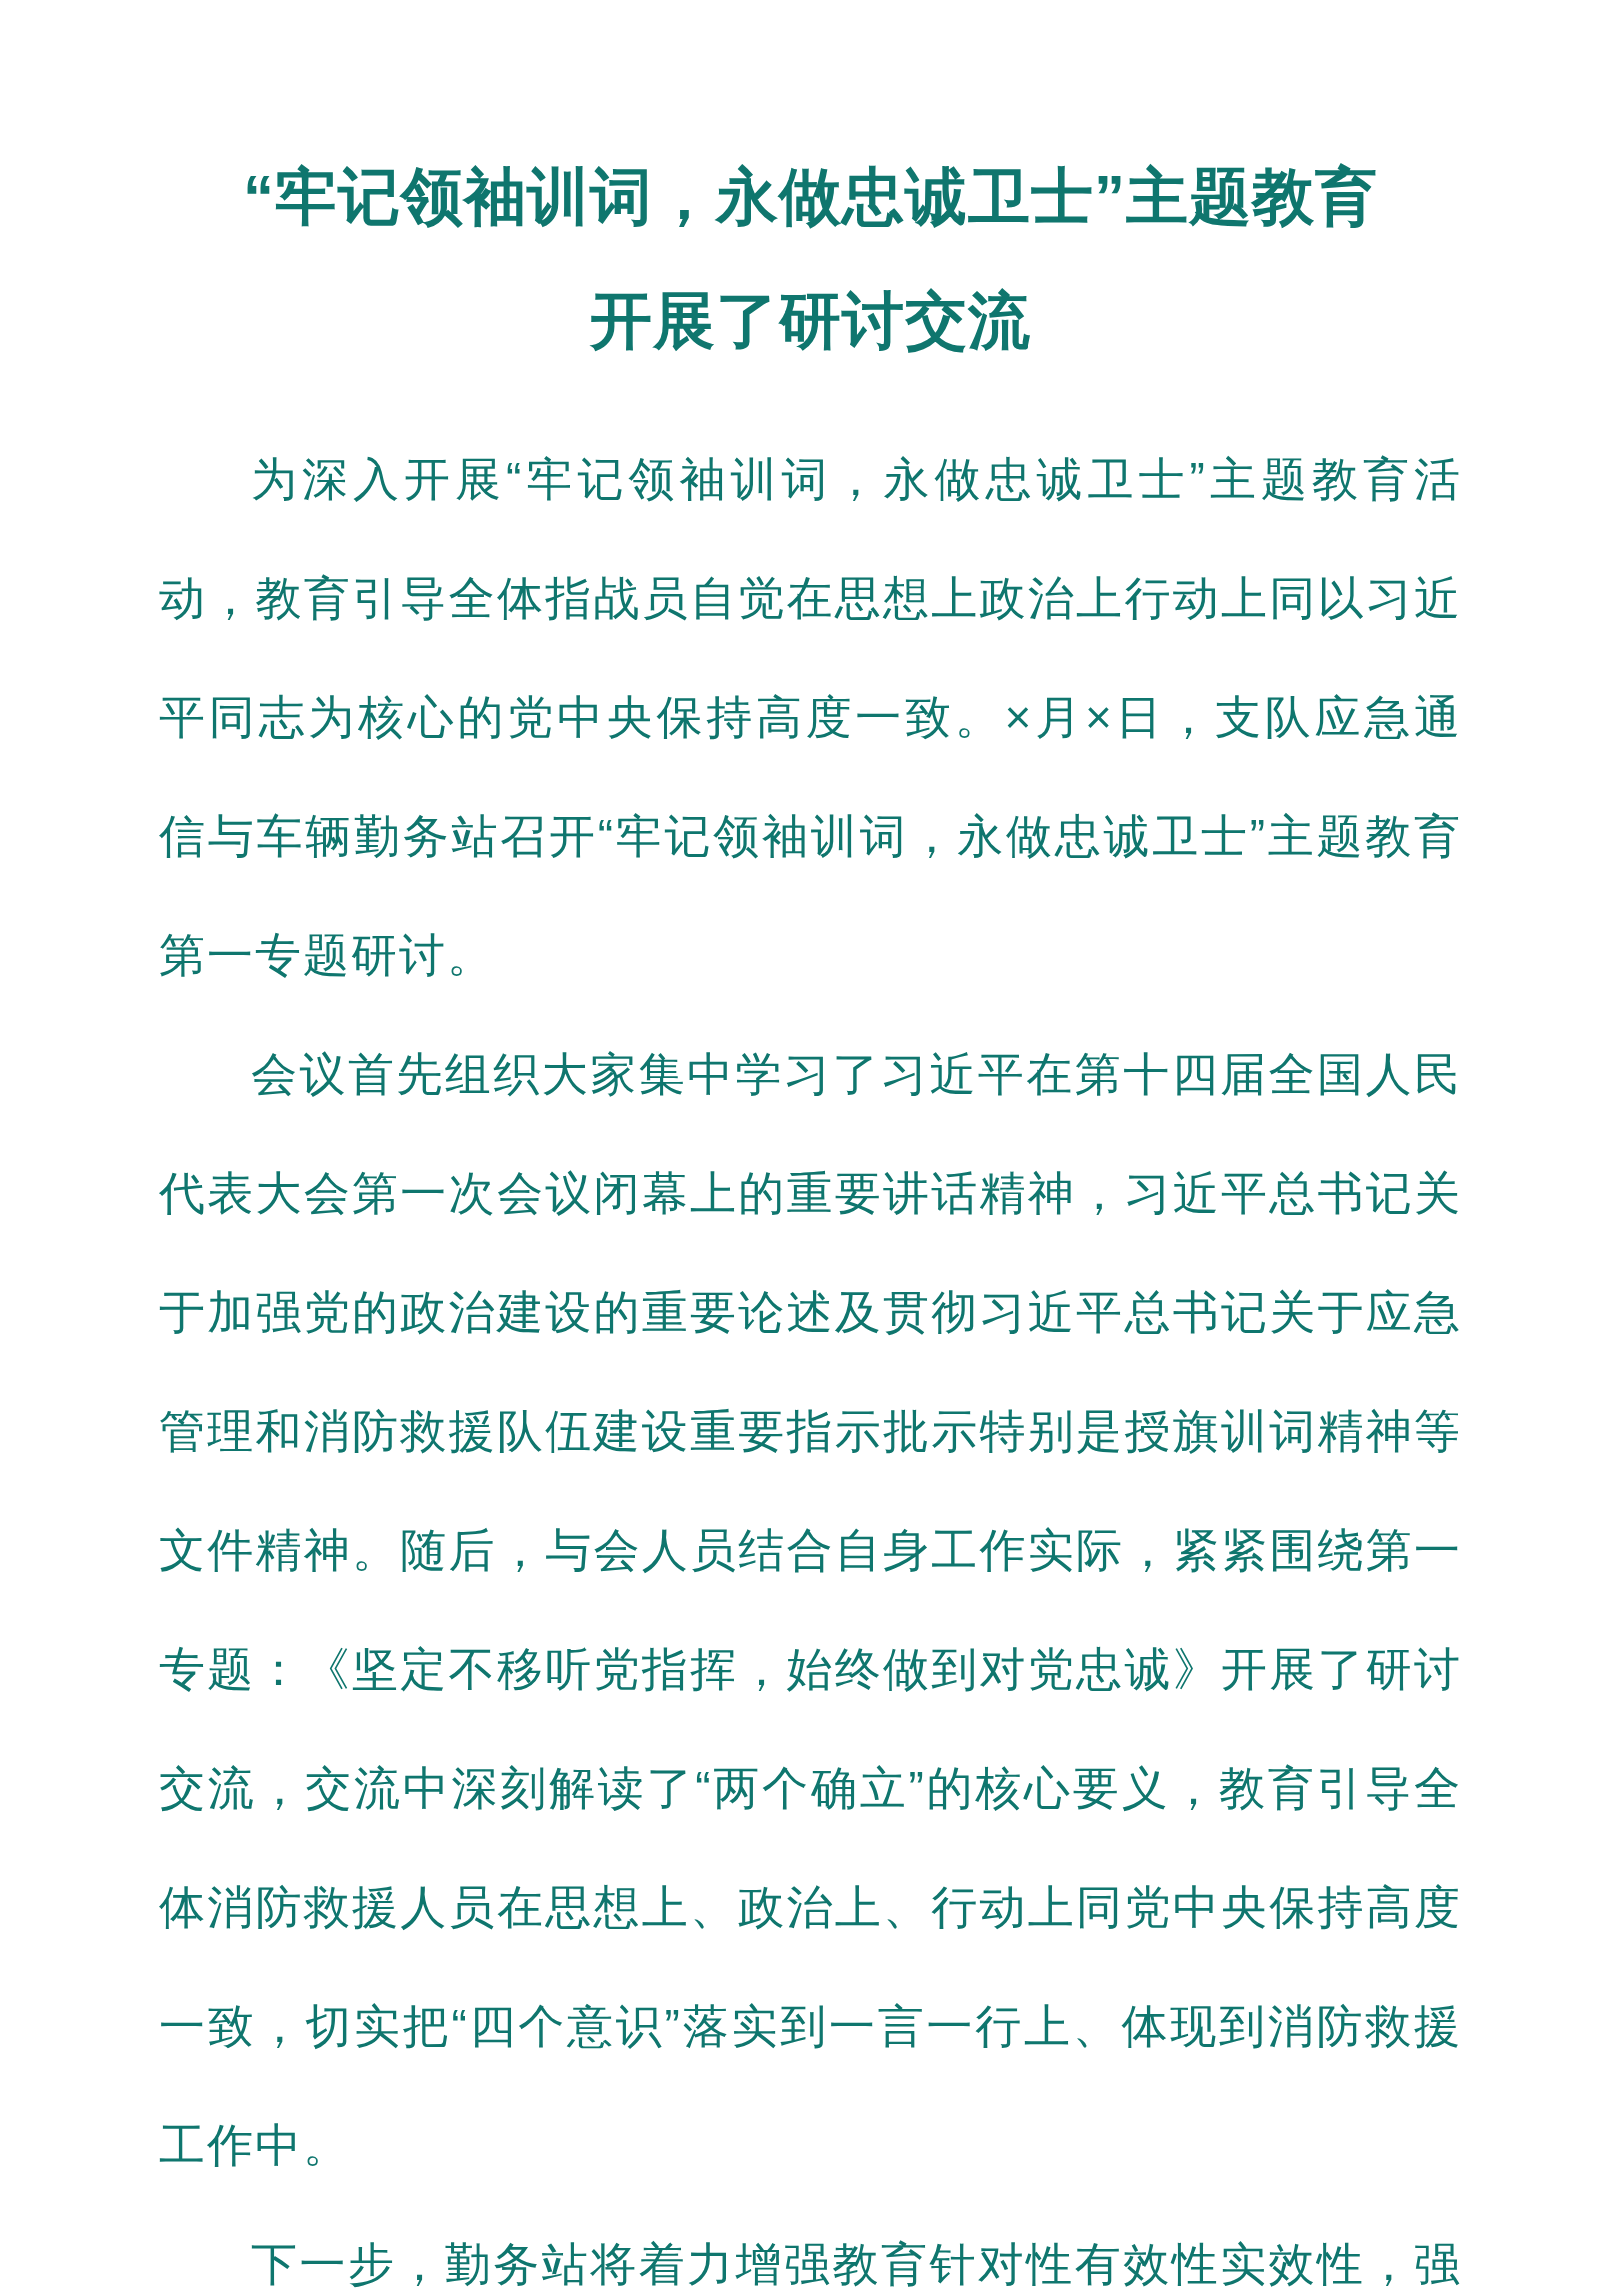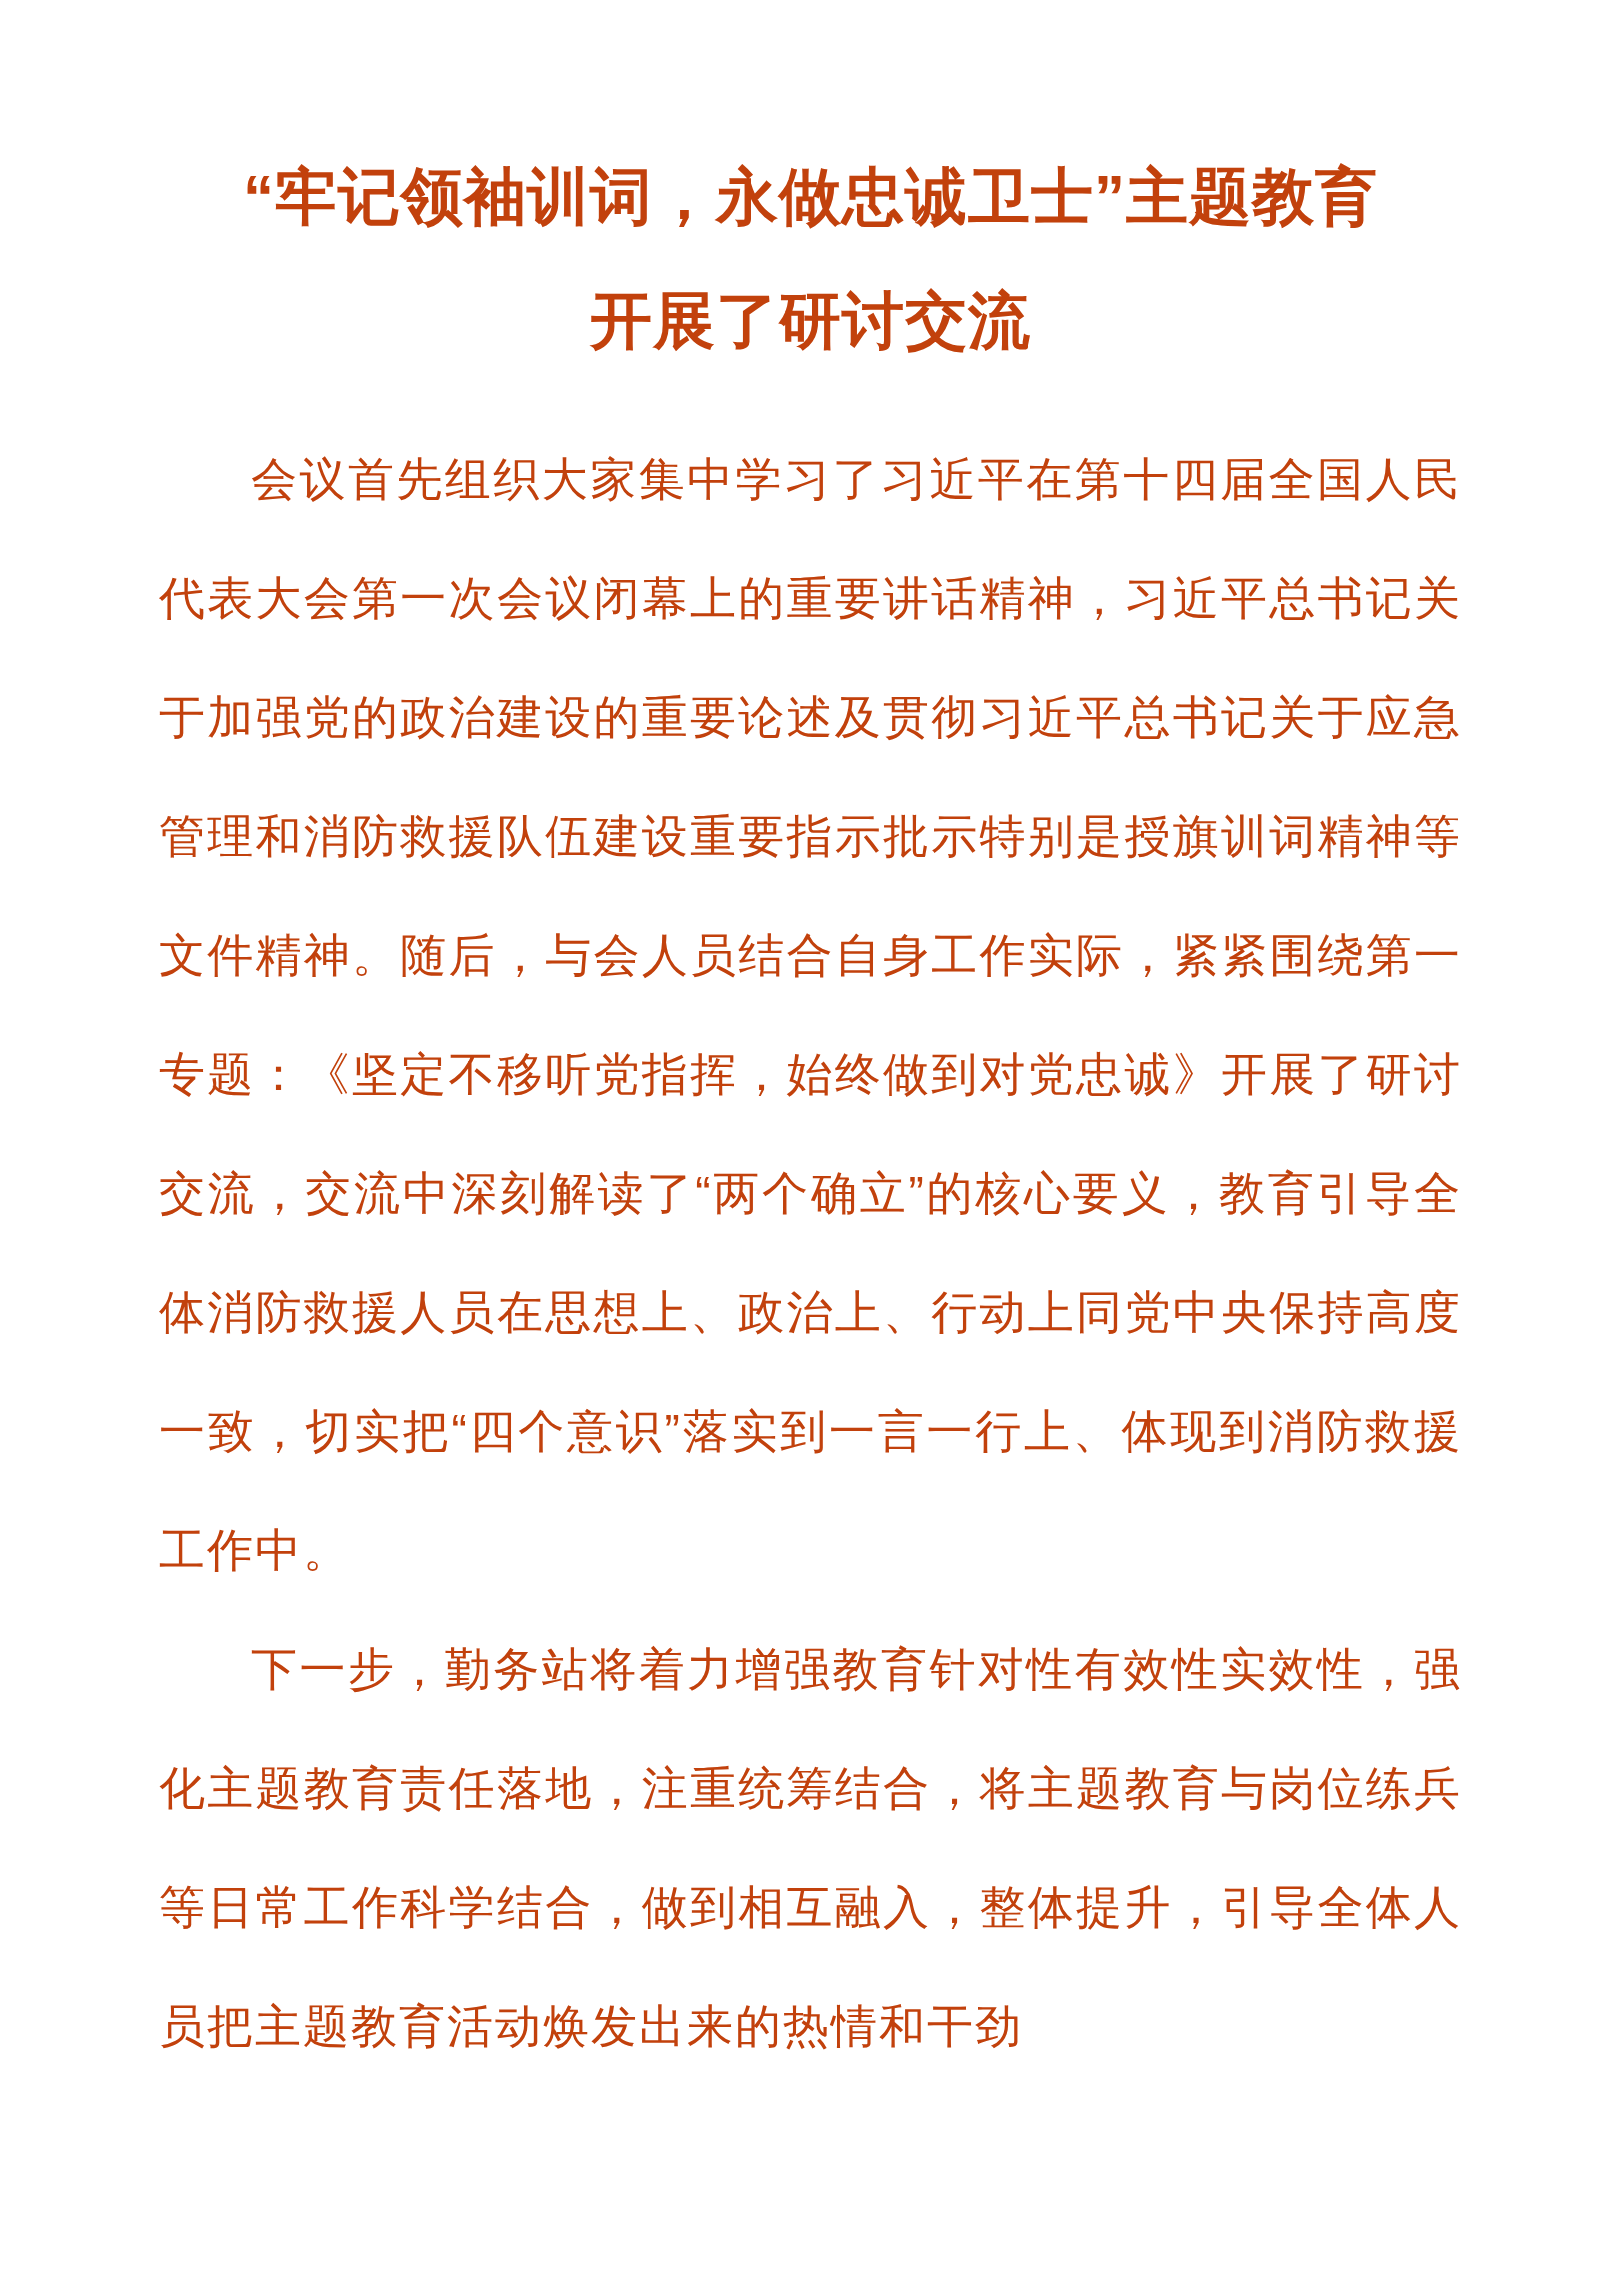--- a/index.html
+++ b/index.html
@@ -6,21 +6,21 @@
     margin: 0;
     padding: 0;
     background: #ffffff;
   }
   .page {
     position: relative;
     width: 1621px;
     height: 2293px;
     margin: 0 auto;
     background: #ffffff;
-    color: #c2410c;
+    color: #0f766e;
     font-family: "Liberation Sans", sans-serif;
     box-sizing: border-box;
     padding: 135px 159px 0 159px;
     overflow: hidden;
   }
   .doc-title {
     text-align: center;
     font-size: 62px;
     font-weight: 600;
     line-height: 124px;
@@ -43,17 +43,18 @@
 </head>
 <body>
 
 <div class="page">
   <div class="doc-title">
     <div>“牢记领袖训词，永做忠诚卫士”主题教育</div>
     <div>开展了研讨交流</div>
   </div>
 
   <div class="doc-body">
+    <p>为深入开展“牢记领袖训词，永做忠诚卫士”主题教育活动，教育引导全体指战员自觉在思想上政治上行动上同以习近平同志为核心的党中央保持高度一致。×月×日，支队应急通信与车辆勤务站召开“牢记领袖训词，永做忠诚卫士”主题教育第一专题研讨。</p>
     <p>会议首先组织大家集中学习了习近平在第十四届全国人民代表大会第一次会议闭幕上的重要讲话精神，习近平总书记关于加强党的政治建设的重要论述及贯彻习近平总书记关于应急管理和消防救援队伍建设重要指示批示特别是授旗训词精神等文件精神。随后，与会人员结合自身工作实际，紧紧围绕第一专题：《坚定不移听党指挥，始终做到对党忠诚》开展了研讨交流，交流中深刻解读了“两个确立”的核心要义，教育引导全体消防救援人员在思想上、政治上、行动上同党中央保持高度一致，切实把“四个意识”落实到一言一行上、体现到消防救援工作中。</p>
     <p>下一步，勤务站将着力增强教育针对性有效性实效性，强化主题教育责任落地，注重统筹结合，将主题教育与岗位练兵等日常工作科学结合，做到相互融入，整体提升，引导全体人员把主题教育活动焕发出来的热情和干劲</p>
   </div>
 </div>
 
 
 </body></html>

